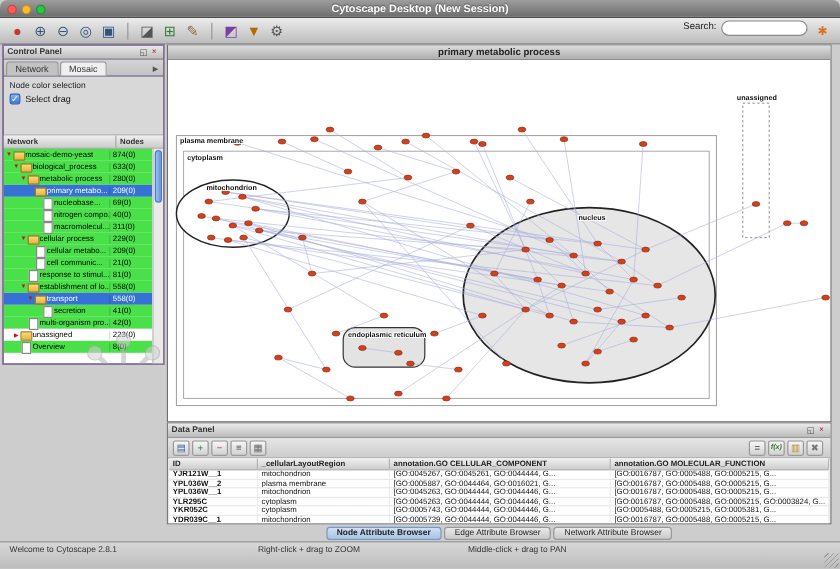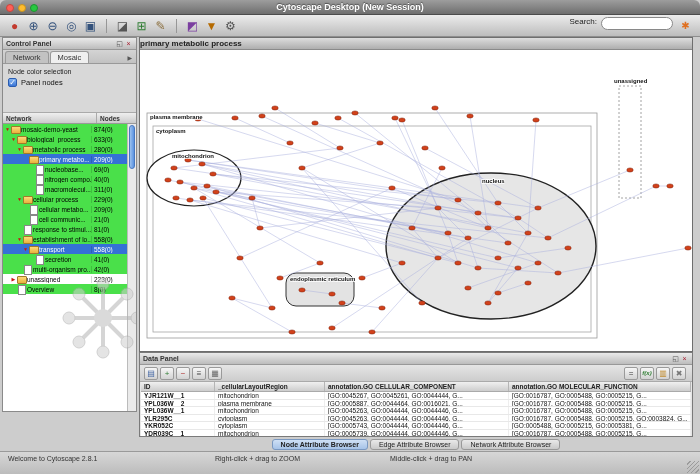--- a/index.html
+++ b/index.html
@@ -20,21 +20,21 @@
   .toolbar{position:absolute;left:0;top:15px;width:700px;height:22px;background:linear-gradient(#ececec,#bcbcbc);border-bottom:1px solid #8d8d8d;display:flex;align-items:center;padding:0 6px;}
   .tb-icons{display:flex;align-items:center;gap:2px;}
   .tb-btn{width:17px;height:17px;display:flex;align-items:center;justify-content:center;font-size:12px;color:#444;cursor:default;}
   .tb-sep{width:1px;height:14px;background:#979797;margin:0 5px;}
   .tb-right{margin-left:auto;display:flex;align-items:flex-start;gap:4px;}
   .search-label{font-size:8px;color:#222;}
   .search-input{width:72px;height:13px;border:1px solid #898989;border-radius:7px;font-size:8px;padding:0 6px;background:#fff;outline:none;}
   .cfg{font-size:10px;}
 
   
-  .control-panel{position:absolute;left:2px;top:37px;width:135px;height:375px;background:#4c1d95;border:1px solid #8a8a8a;overflow:hidden;}
+  .control-panel{position:absolute;left:2px;top:37px;width:135px;height:267px;background:#4c1d95;border:1px solid #8a8a8a;overflow:hidden;}
   .panel-titlebar{height:12px;background:linear-gradient(#eaeaea,#bcbcbc);border-bottom:1px solid #989898;display:flex;align-items:center;padding:0 3px;}
   .panel-title{font-size:7px;font-weight:bold;color:#333;flex:1;white-space:nowrap;overflow:hidden;}
   .panel-btn{font-size:7px;color:#555;width:9px;text-align:center;flex-shrink:0;}
   .panel-btn.close{color:#a23;}
   .cp-tabs{height:14px;display:flex;align-items:flex-end;background:linear-gradient(#d4d4d4,#c2c2c2);border-bottom:1px solid #999;padding:1px 2px 0;}
   .cp-tab{font-size:7.5px;padding:1px 7px;border:1px solid #999;border-bottom:none;border-radius:3px 3px 0 0;background:#c2c2c2;color:#333;margin-right:1px;white-space:nowrap;}
   .cp-tab.active{background:#efefef;font-weight:normal;}
   .tab-scroll{margin-left:auto;font-size:6px;color:#555;padding:0 2px 2px 0;}
   .cp-controls{position:absolute;left:0;right:0;top:26px;height:49px;padding:4px 5px 0;background:#d8d8d8;border-bottom:1px solid #aaa;}
   .cp-label{font-size:7px;color:#222;margin-bottom:3px;}
@@ -58,21 +58,21 @@
   .node-icon.folder::before{content:"";position:absolute;left:0;top:1px;width:8px;height:6px;background:linear-gradient(#ffd97a,#e8b23c);border:1px solid #a3792a;border-radius:1px;}
   .node-icon.leaf::before{content:"";position:absolute;left:1px;top:0;width:6px;height:8px;background:#fff;border:1px solid #888;}
   .lab{flex:1;overflow:hidden;}
   .cnt{width:36px;flex-shrink:0;border-left:1px solid rgba(0,0,0,.15);padding-left:2px;overflow:hidden;}
   .cp-scrollbar{position:absolute;top:11px;right:0;width:9px;bottom:0;background:#eaeaea;border-left:1px solid #bbb;}
   .cp-scrollbar .thumb{position:absolute;top:1px;left:1px;width:6px;height:44px;border-radius:3px;background:linear-gradient(90deg,#9cc2f0,#5a92e0);border:1px solid #4878c0;}
   .logo{position:absolute;left:58px;top:238px;width:84px;height:84px;opacity:.55;}
 
   
   .network-frame{position:absolute;left:139px;top:37px;width:554px;height:315px;border:1px solid #6e6e6e;background:#fff;}
-  .net-titlebar{height:12px;background:linear-gradient(#dddddd,#aeaeae);border-bottom:1px solid #8a8a8a;text-align:left;font-size:8px;font-weight:bold;color:#222;line-height:12px;}
+  .net-titlebar{height:12px;background:linear-gradient(#dddddd,#aeaeae);border-bottom:1px solid #8a8a8a;text-align:center;font-size:8px;font-weight:bold;color:#222;line-height:12px;}
   #net-canvas{position:absolute;left:0;top:12px;width:552px;height:301px;display:block;}
 
   
   .data-panel{position:absolute;left:139px;top:352px;width:554px;height:85px;border:1px solid #7a7a7a;background:#e6e6e6;}
   .dp-toolbar{position:absolute;left:0;right:0;top:12px;height:17px;display:flex;align-items:center;padding:0 4px;background:linear-gradient(#e5e5e5,#cdcdcd);border-bottom:1px solid #aaa;}
   .dp-btn{min-width:14px;height:13px;border:1px solid #9a9a9a;border-radius:2px;background:linear-gradient(#f6f6f6,#d2d2d2);font-size:8px;display:flex;align-items:center;justify-content:center;margin-right:2px;padding:0 1px;}
   .dp-btn.fx{font-size:6px;font-style:italic;font-weight:bold;}
   .dp-spacer{flex:1;}
   .dp-table{position:absolute;left:1px;right:1px;top:29px;bottom:0;background:#fff;overflow:hidden;font-size:6.5px;}
   .dpt-header{display:flex;height:10px;background:linear-gradient(#f0f0f0,#cdcdcd);border-bottom:1px solid #aaa;font-weight:bold;color:#222;}
@@ -139,21 +139,21 @@
     </div>
     <div class="cp-tabs">
         <span class="cp-tab">Network</span>
         <span class="cp-tab active">Mosaic</span>
         <span class="tab-scroll">▶</span>
       </div>
     <div class="cp-controls">
       <div class="cp-label">Node color selection</div>
       <div class="checkbox-row">
         <span class="checkbox">✓</span>
-        <span class="checkbox-label">Panel nodes</span>
+        <span class="checkbox-label">Select drag</span>
       </div>
     </div>
     <div class="tree-wrap">
       <div class="tree-header">
         <span class="th-net">Network</span>
         <span class="th-nodes">Nodes</span>
       </div>
       <div class="tree-rows">
           <div class="tree-row green">
             <span style="width: 1px; flex-shrink: 0;"></span>

